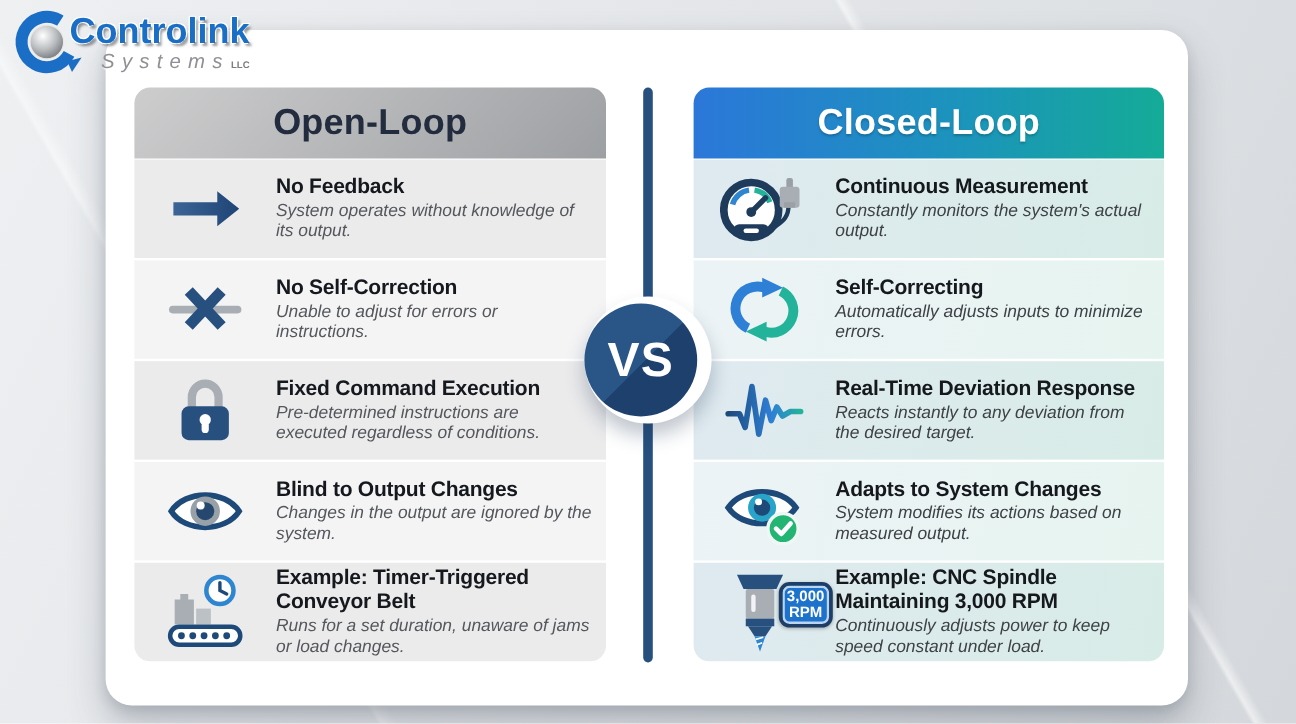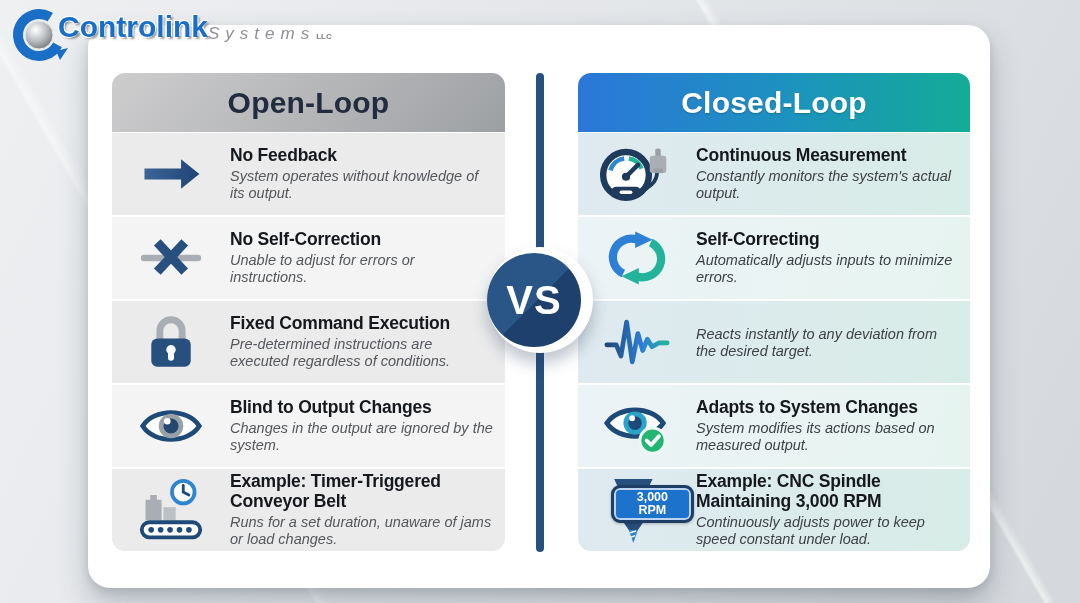--- a/index.html
+++ b/index.html
@@ -49,35 +49,35 @@
     background:#fff;z-index:6;display:flex;align-items:center;justify-content:flex-start;
     box-shadow:0 10px 16px rgba(30,50,80,.28);
   }
   .vs-inner{
     width:94px;height:94px;border-radius:50%;
     background:linear-gradient(135deg,#2a5687 0%,#2a5687 52%,#1e406d 52%,#1e406d 100%);
     display:flex;align-items:center;justify-content:center;
     color:#fff;font-weight:bold;font-size:40px;letter-spacing:1px;
   }
   .logo{position:absolute;left:10px;top:4px;display:flex;align-items:flex-start;z-index:4;}
-  .logo-text{display:flex;align-items:flex-end;margin-left:-14px;margin-top:8px;}
+  .logo-text{display:flex;flex-direction:column;align-items:flex-end;margin-left:-14px;margin-top:8px;}
   .brand{
     font-size:30px;font-weight:bold;color:#1a6ec5;line-height:1;
     text-shadow:-1px -1px 0 #fff,1px -1px 0 #fff,-1px 1px 0 #fff,2px 2px 2px rgba(40,40,40,.45);
   }
   .sysrow{display:flex;align-items:baseline;margin-top:1px;}
   .sysname{
     font-size:17px;font-weight:normal;font-style:italic;color:#8e9094;letter-spacing:6px;line-height:1;
     text-shadow:1px 1px 1px rgba(255,255,255,.8);
   }
   .sysllc{font-size:8px;font-weight:bold;color:#7b7d80;margin-left:1px;}
   .rpm-badge{
     position:absolute;right:2px;top:10px;background:#1d72cc;border:3px solid #1e3e66;border-radius:9px;
     box-shadow:inset 0 0 0 2px rgba(255,255,255,.7),0 1px 3px rgba(0,0,0,.25);
-    color:#fff;font-weight:bold;font-size:12.5px;line-height:1.05;text-align:center;padding:3px 23px;z-index:2;
+    color:#fff;font-weight:bold;font-size:12.5px;line-height:1.05;text-align:center;padding:3px 4px;z-index:2;
   }
 </style>
 </head>
 <body>
 
 <div class="logo">
   <svg width="62" height="62" viewBox="0 0 62 62">
     <defs>
       <radialGradient id="sph" cx="38%" cy="32%" r="75%">
         <stop offset="0%" stop-color="#ffffff"></stop>
@@ -237,20 +237,21 @@
                 <linearGradient id="wfG" x1="0" y1="0" x2="1" y2="0">
               <stop offset="0%" stop-color="#1e4a7a"></stop>
                   <stop offset="60%" stop-color="#2e7fd6"></stop>
                   <stop offset="100%" stop-color="#23b39a"></stop>
                 </linearGradient>
               </defs>
             <polyline points="3,38 13,38 18,50 24,14 30,56 36,26 41,44 46,32 51,40 58,36 67,36" fill="none" stroke="url(#wfG)" stroke-width="5" stroke-linecap="round" stroke-linejoin="round"></polyline>
           </svg>
         </div>
         <div class="tcell">
+          <div class="rtitle">Real-Time Deviation Response</div>
           <div class="rdesc">Reacts instantly to any deviation from the desired target.</div>
         </div>
       </div>
 
       <div class="row cl-even">
         <div class="icell">
           <svg width="68" height="68" viewBox="0 0 70 70">
             <path d="M4 32 C16 14 50 14 62 32 C50 50 16 50 4 32 Z" fill="#fff" stroke="#1e4a7a" stroke-width="5"></path>
             <circle cx="33" cy="32" r="12" fill="#2aa3c9"></circle>
             <circle cx="33" cy="32" r="7" fill="#1e4a7a"></circle>

